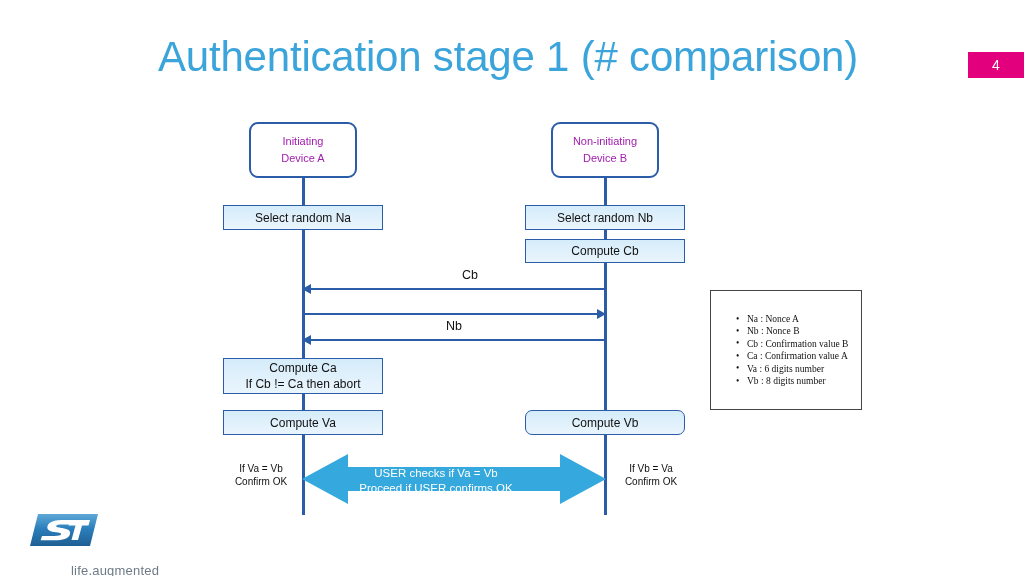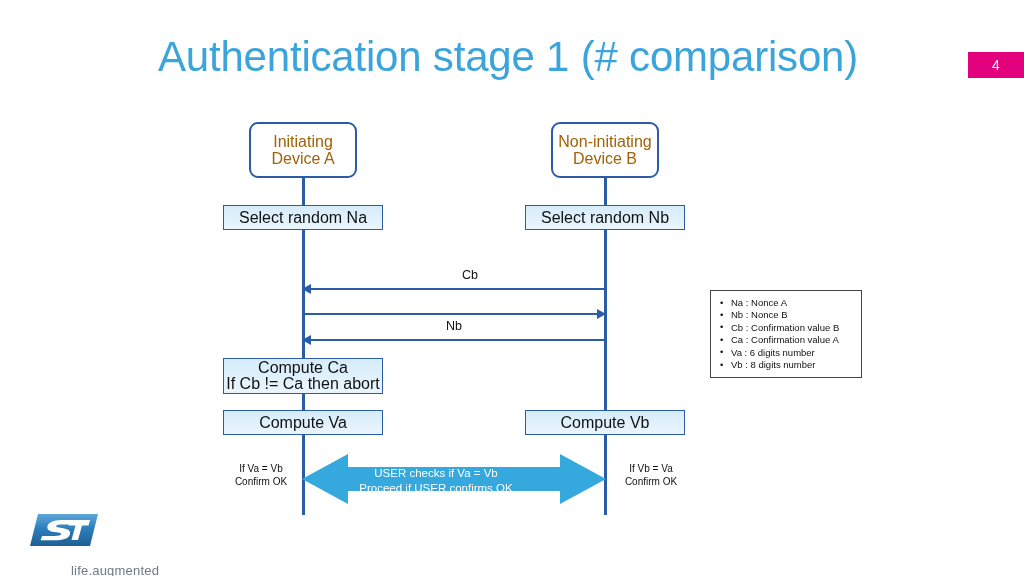--- a/index.html
+++ b/index.html
@@ -61,55 +61,55 @@
   #lifeline-a { left: 302px; top: 177px; height: 338px; }
   #lifeline-b { left: 604px; top: 177px; height: 338px; }
 
   
   .device-box {
     position: absolute;
     box-sizing: border-box;
     border: 2px solid #2b5ca8;
     border-radius: 9px;
     background: #ffffff;
-    color: #a16207;
-    font-size: 16px;
+    color: #a21caf;
+    font-size: 11px;
     line-height: 17px;
     text-align: center;
     display: flex;
     flex-direction: column;
     align-items: center;
     justify-content: center;
     z-index: 3;
   }
   #device-a { left: 249px; top: 122px; width: 108px; height: 56px; }
   #device-b { left: 551px; top: 122px; width: 108px; height: 56px; }
 
   
   .proc-box {
     position: absolute;
     box-sizing: border-box;
     border: 1.5px solid #2b5ca8;
     background: linear-gradient(to bottom, #d5ecfa, #eaf5fd);
     color: #111111;
-    font-size: 16px;
+    font-size: 12px;
     line-height: 16px;
     text-align: center;
     display: flex;
     flex-direction: column;
     align-items: center;
     justify-content: center;
     z-index: 2;
   }
   #proc-na { left: 223px; top: 205px; width: 160px; height: 25px; }
   #proc-nb { left: 525px; top: 205px; width: 160px; height: 25px; }
   #proc-cb { left: 525px; top: 239px; width: 160px; height: 24px; }
   #proc-ca { left: 223px; top: 358px; width: 160px; height: 36px; }
   #proc-va { left: 223px; top: 410px; width: 160px; height: 25px; }
-  #proc-vb { left: 525px; top: 410px; width: 160px; height: 25px; }
+  #proc-vb { left: 525px; top: 410px; width: 160px; height: 25px; border-radius: 7px; }
 
   
   .msg {
     position: absolute;
     left: 302px;
     width: 304px;
     height: 2px;
     z-index: 1;
   }
   .msg .shaft {
@@ -189,22 +189,23 @@
     top: 290px;
     width: 152px;
     box-sizing: border-box;
     border: 1px solid #444444;
     background: #ffffff;
     padding: 6px 4px 6px 6px;
     z-index: 4;
   }
   #legend ul {
     list-style: none;
-    margin: 0;
+    margin: 16px;
     padding: 0;
+    font-family: Liberation Serif, serif;
   }
   #legend li {
     font-size: 9.5px;
     line-height: 12.4px;
     color: #111111;
     padding-left: 14px;
     position: relative;
     white-space: nowrap;
   }
   #legend li::before {
@@ -253,20 +254,23 @@
   <div id="device-b" class="device-box">
     <span>Non-initiating</span>
     <span>Device B</span>
   </div>
 
   <div id="proc-na" class="proc-box">
     <span>Select random Na</span>
   </div>
   <div id="proc-nb" class="proc-box">
     <span>Select random Nb</span>
+  </div>
+  <div id="proc-cb" class="proc-box">
+    <span>Compute Cb</span>
   </div>
   <div id="proc-ca" class="proc-box">
     <span>Compute Ca</span>
     <span>If Cb != Ca then abort</span>
   </div>
   <div id="proc-va" class="proc-box">
     <span>Compute Va</span>
   </div>
   <div id="proc-vb" class="proc-box">
     <span>Compute Vb</span>

